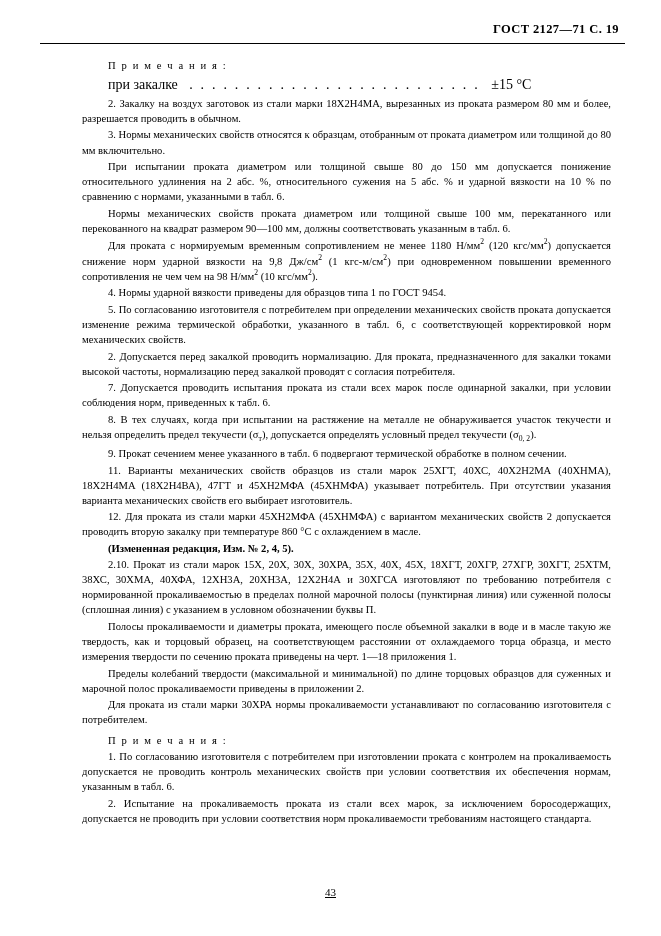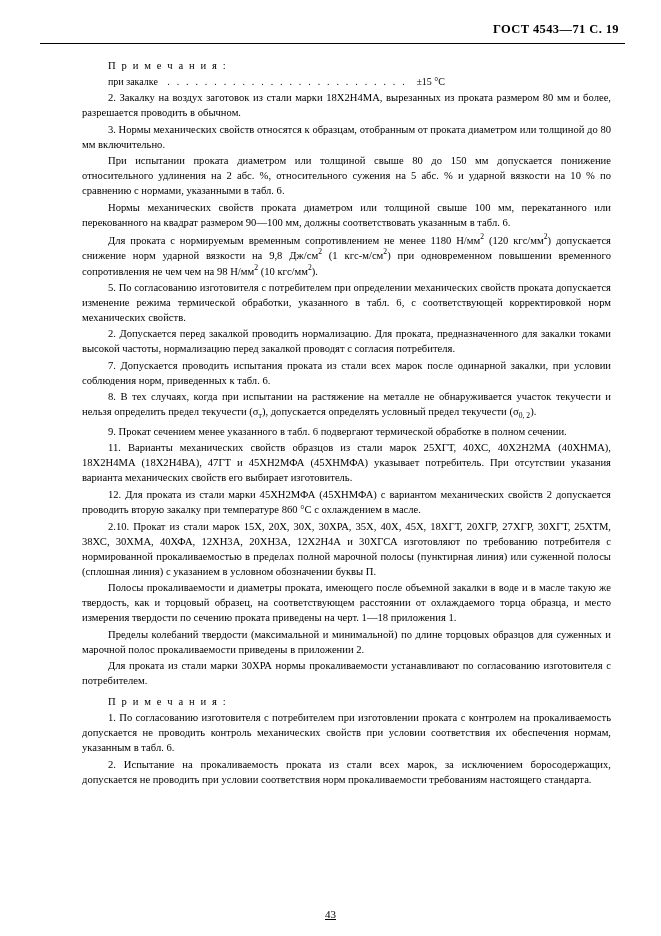--- a/index.html
+++ b/index.html
@@ -51,73 +51,75 @@
     letter-spacing: 1.6px;
   }
   .content p.bold {
     font-weight: bold;
     text-indent: 26px;
   }
   .dotline {
     text-indent: 26px;
     white-space: pre;
     margin: 0 0 1.5px 0;
-    font-size: 10px;
+    font-size: 14px;
   }
   .dotline .dots {
     letter-spacing: 2.2px;
   }
   .gap-small {
     height: 4px;
   }
   .pagenum {
     position: absolute;
-    bottom: 16px;
+    bottom: 38px;
     left: 0;
     right: 0;
     text-align: center;
     font-size: 11px;
     text-decoration: underline;
   }
   sub { font-size: 0.72em; }
   sup { font-size: 0.72em; }
 </style>
 </head>
 <body>
 
 <div class="page">
 
-  <div class="header">ГОСТ 4543—71 С. 19</div>
+  <div class="header">ГОСТ 2127—71 С. 19</div>
   <hr class="rule">
 
   <div class="content">
 
     <p class="notehead">П р и м е ч а н и я :</p>
 
     <div class="dotline"><span>при закалке</span><span class="dots">  . . . . . . . . . . . . . . . . . . . . . . . . . .  </span><span>±15 °С</span></div>
 
 
 
     <p>2. Закалку на воздух заготовок из стали марки 18Х2Н4МА, вырезанных из проката размером 80 мм и более, разрешается проводить в обычном.</p>
     <p>3. Нормы механических свойств относятся к образцам, отобранным от проката диаметром или толщиной до 80 мм включительно.</p>
     <p>При испытании проката диаметром или толщиной свыше 80 до 150 мм допускается понижение относительного удлинения на 2 абс. %, относительного сужения на 5 абс. % и ударной вязкости на 10 % по сравнению с нормами, указанными в табл. 6.</p>
     <p>Нормы механических свойств проката диаметром или толщиной свыше 100 мм, перекатанного или перекованного на квадрат размером 90—100 мм, должны соответствовать указанным в табл. 6.</p>
 
     <p><span>Для проката с нормируемым временным сопротивлением не менее 1180 Н/мм</span><sup>2</sup><span> (120 кгс/мм</span><sup>2</sup><span>) допускается снижение норм ударной вязкости на 9,8 Дж/см</span><sup>2</sup><span> (1 кгс-м/см</span><sup>2</sup><span>) при одновременном повышении временного сопротивления не чем чем на 98 Н/мм</span><sup>2</sup><span> (10 кгс/мм</span><sup>2</sup><span>).</span></p>
 
+    <p>4. Нормы ударной вязкости приведены для образцов типа 1 по ГОСТ 9454.</p>
     <p>5. По согласованию изготовителя с потребителем при определении механических свойств проката допускается изменение режима термической обработки, указанного в табл. 6, с соответствующей корректировкой норм механических свойств.</p>
     <p>2. Допускается перед закалкой проводить нормализацию. Для проката, предназначенного для закалки токами высокой частоты, нормализацию перед закалкой проводят с согласия потребителя.</p>
     <p>7. Допускается проводить испытания проката из стали всех марок после одинарной закалки, при условии соблюдения норм, приведенных к табл. 6.</p>
 
     <p><span>8. В тех случаях, когда при испытании на растяжение на металле не обнаруживается участок текучести и нельзя определить предел текучести (σ</span><sub>т</sub><span>), допускается определять условный предел текучести (σ</span><sub>0, 2</sub><span>).</span></p>
 
     <p>9. Прокат сечением менее указанного в табл. 6 подвергают термической обработке в полном сечении.</p>
     <p>11. Варианты механических свойств образцов из стали марок 25ХГТ, 40ХС, 40Х2Н2МА (40ХНМА), 18Х2Н4МА (18Х2Н4ВА), 47ГТ и 45ХН2МФА (45ХНМФА) указывает потребитель. При отсутствии указания варианта механических свойств его выбирает изготовитель.</p>
     <p>12. Для проката из стали марки 45ХН2МФА (45ХНМФА) с вариантом механических свойств 2 допускается проводить вторую закалку при температуре 860 °С с охлаждением в масле.</p>
 
+    <p class="bold">(Измененная редакция, Изм. № 2, 4, 5).</p>
 
     <p>2.10. Прокат из стали марок 15Х, 20Х, 30Х, 30ХРА, 35Х, 40Х, 45Х, 18ХГТ, 20ХГР, 27ХГР, 30ХГТ, 25ХТМ, 38ХС, 30ХМА, 40ХФА, 12ХН3А, 20ХН3А, 12Х2Н4А и 30ХГСА изготовляют по требованию потребителя с нормированной прокаливаемостью в пределах полной марочной полосы (пунктирная линия) или суженной полосы (сплошная линия) с указанием в условном обозначении буквы П.</p>
     <p>Полосы прокаливаемости и диаметры проката, имеющего после объемной закалки в воде и в масле такую же твердость, как и торцовый образец, на соответствующем расстоянии от охлаждаемого торца образца, и место измерения твердости по сечению проката приведены на черт. 1—18 приложения 1.</p>
     <p>Пределы колебаний твердости (максимальной и минимальной) по длине торцовых образцов для суженных и марочной полос прокаливаемости приведены в приложении 2.</p>
     <p>Для проката из стали марки 30ХРА нормы прокаливаемости устанавливают по согласованию изготовителя с потребителем.</p>
 
     <div class="gap-small"></div>
 
     <p class="notehead">П р и м е ч а н и я :</p>
 

